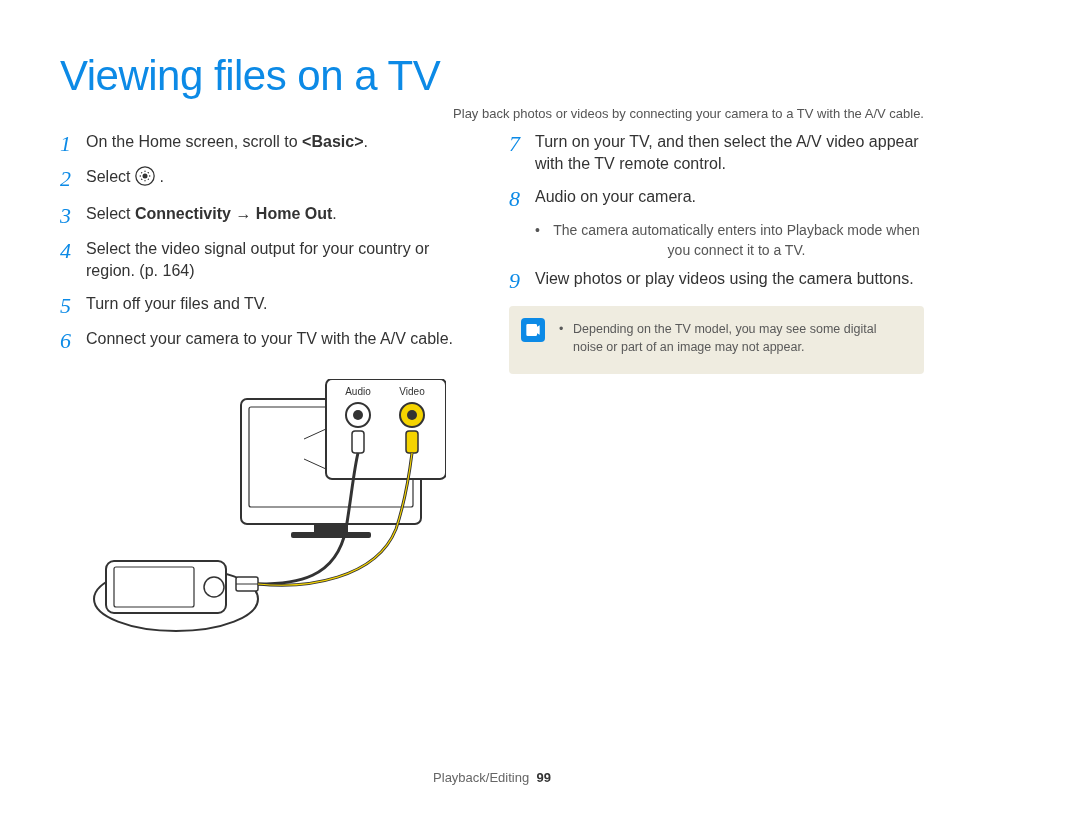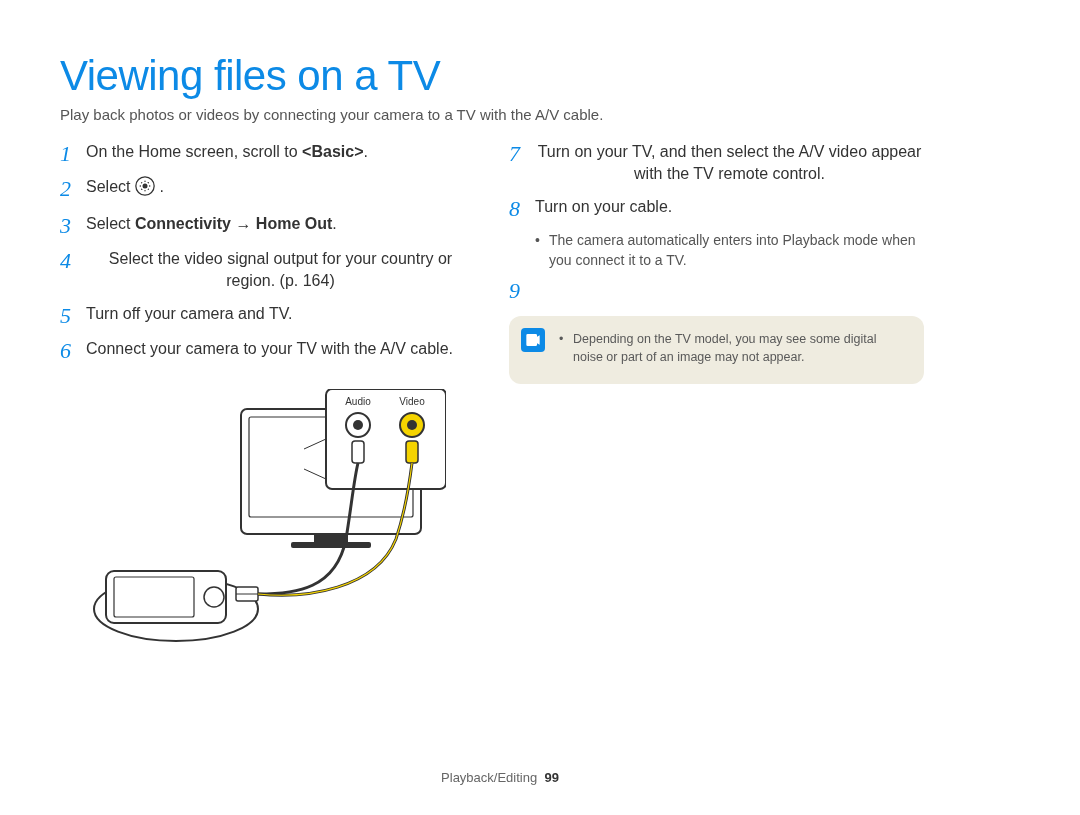--- a/index.html
+++ b/index.html
@@ -1,39 +1,39 @@
 <!DOCTYPE html>
 <html><head>
 <meta charset="utf-8">
 <style>
   * { box-sizing: border-box; margin: 0; padding: 0; }
   html, body { width: 1080px; height: 815px; background: #fff; font-family: Arial, Helvetica, sans-serif; color: #333; }
   .page { width: 984px; height: 815px; padding: 52px 60px 44px 60px; position: relative; }
   h1.title { color: #0c8ae6; font-size: 42px; font-weight: 400; letter-spacing: -0.5px; margin-bottom: 6px; font-family: Arial, Helvetica, sans-serif; font-stretch: condensed; }
-  .intro { font-size: 15px; color: #555; margin-bottom: 18px; }
+  .intro { font-size: 13px; color: #555; margin-bottom: 10px; text-align: right; }
   .columns { display: flex; gap: 34px; }
   .col { flex: 1; }
   .step { display: flex; align-items: flex-start; margin-bottom: 10px; }
   .num { color: #0c8ae6; font-style: italic; font-family: Georgia, 'Times New Roman', serif; font-size: 22px; width: 26px; flex-shrink: 0; line-height: 1.15; font-weight: 400; }
-  .step-body { font-size: 16px; color: #333; line-height: 1.4; text-align: center; }
+  .step-body { font-size: 16px; color: #333; line-height: 1.4; }
   .step-body .bold { font-weight: 700; }
   .sub-bullets { margin-left: 26px; margin-top: 4px; margin-bottom: 8px; }
-  .sub-bullets li { list-style: none; position: relative; padding-left: 14px; font-size: 14px; color: #555; line-height: 1.4; }
+  .sub-bullets li { list-style: none; position: relative; padding-left: 14px; font-size: 14px; color: #555; line-height: 1.4; text-align: center; }
   .sub-bullets li::before { content: "•"; position: absolute; left: 0; top: 0; }
-  .note-box { background: #efece0; border-radius: 12px; padding: 14px 16px 14px 50px; position: relative; margin-top: 12px; }
+  .note-box { background: #efece0; border-radius: 4px; padding: 14px 16px 14px 50px; position: relative; margin-top: 12px; }
   .note-icon { position: absolute; left: 12px; top: 12px; width: 24px; height: 24px; border-radius: 4px; background: #0c8ae6; display: flex; align-items: center; justify-content: center; }
   .note-icon svg { width: 16px; height: 16px; }
   .note-box ul { list-style: none; }
   .note-box li { position: relative; padding-left: 14px; font-size: 12.5px; color: #595959; line-height: 1.45; margin-bottom: 4px; }
   .note-box li::before { content: "•"; position: absolute; left: 0; top: 0; }
   .gear-icon { display: inline-block; vertical-align: -4px; }
   .gear-icon svg { width: 20px; height: 20px; }
   .arrow { font-family: Arial, sans-serif; }
   .diagram { margin-left: 26px; margin-top: 26px; }
-  .footer { position: absolute; bottom: 30px; left: 8px; width: 100%; text-align: center; font-size: 13px; color: #666; }
+  .footer { position: absolute; bottom: 30px; left: 0; width: 100%; text-align: center; font-size: 13px; color: #666; }
   .footer .pnum { font-weight: 600; color: #333; }
 </style>
 </head>
 <body>
 
 <div class="page">
   <h1 class="title">Viewing files on a TV</h1>
   <p class="intro">Play back photos or videos by connecting your camera to a TV with the A/V cable.</p>
 
   <div class="columns">
@@ -70,21 +70,21 @@
         </div>
       </div>
 
       <div class="step">
         <div class="num">4</div>
         <div class="step-body">Select the video signal output for your country or region. (p. 164)</div>
       </div>
 
       <div class="step">
         <div class="num">5</div>
-        <div class="step-body">Turn off your camera and TV.</div>
+        <div class="step-body">Turn off your files and TV.</div>
       </div>
 
       <div class="step">
         <div class="num">6</div>
         <div class="step-body">Connect your camera to your TV with the A/V cable.</div>
       </div>
 
       <div class="diagram">
         <svg width="360" height="260" viewBox="0 0 360 260">
 
@@ -125,28 +125,29 @@
     </div>
 
     <div class="col">
       <div class="step">
         <div class="num">7</div>
         <div class="step-body">Turn on your TV, and then select the A/V video appear with the TV remote control.</div>
       </div>
 
       <div class="step">
         <div class="num">8</div>
-        <div class="step-body">Turn on your cable.</div>
+        <div class="step-body">Audio on your camera.</div>
       </div>
       <ul class="sub-bullets">
         <li>The camera automatically enters into Playback mode when you connect it to a TV.</li>
       </ul>
 
       <div class="step">
         <div class="num">9</div>
+        <div class="step-body">View photos or play videos using the camera buttons.</div>
       </div>
 
       <div class="note-box">
         <div class="note-icon">
           <svg viewBox="0 0 24 24">
               <path d="M4 3 h12 a2 2 0 0 1 2 2 v2 l4 -2 v14 l-4 -2 v2 a2 2 0 0 1 -2 2 h-12 a2 2 0 0 1 -2 -2 v-14 a2 2 0 0 1 2 -2 z" fill="#fff"></path>
             </svg>
         </div>
         <ul>
           <li>Depending on the TV model, you may see some digital noise or part of an image may not appear.</li>

